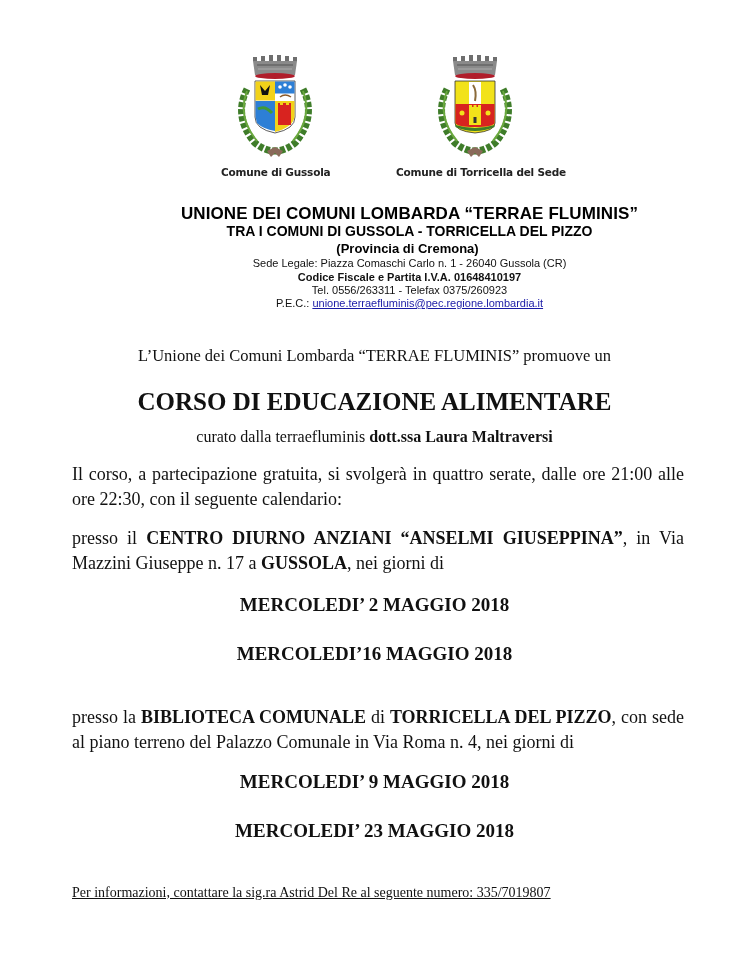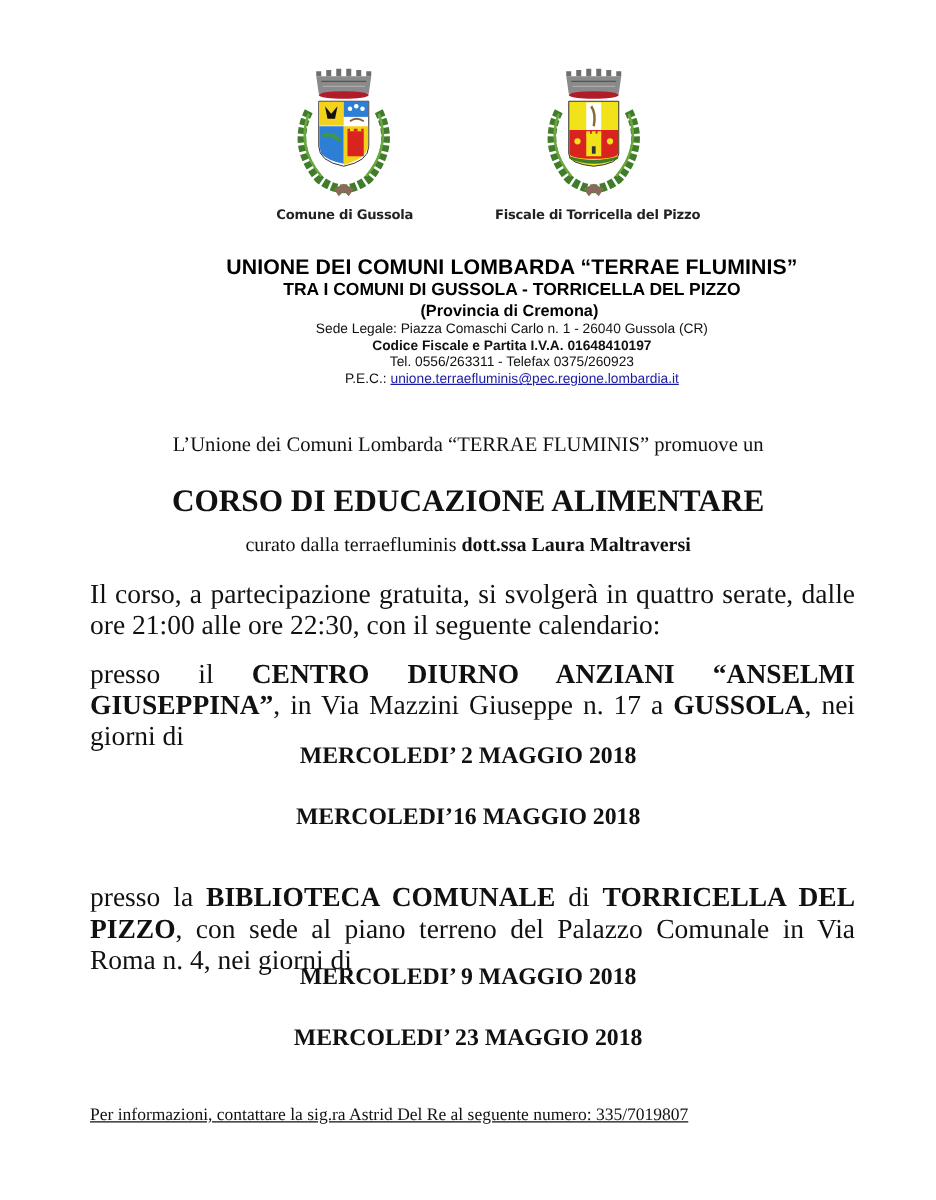--- a/index.html
+++ b/index.html
@@ -20,21 +20,21 @@
   .hdr-tel { top: 284px; }
   .hdr-pec { top: 297px; }
   .hdr-pec a { color: #1a1aa6; text-decoration: underline; }
 
   .serif { font-family: "Liberation Serif", serif; }
   .blk { position: absolute; }
   .center { left: 0; width: 749px; text-align: center; }
   .intro { top: 346px; font-size: 16.5px; }
   .course-title { top: 388px; font-size: 25px; font-weight: bold; }
   .curated { top: 428px; font-size: 16px; }
-  .para { left: 72px; width: 612px; font-size: 22px; line-height: 25px; text-align: justify; }
+  .para { left: 72px; width: 612px; font-size: 18px; line-height: 25px; text-align: justify; }
   .p1 { top: 462px; }
   .p2 { top: 526px; }
   .p3 { top: 705px; }
   .date { font-size: 19px; font-weight: bold; }
   .d1 { top: 594px; }
   .d2 { top: 643px; }
   .d3 { top: 771px; }
   .d4 { top: 820px; }
   .contact { left: 72px; top: 885px; font-size: 14px; white-space: nowrap; text-decoration: underline; }
   b { font-weight: bold; }
@@ -94,21 +94,21 @@
       <path d="M30.5 57 L69.5 57 L69.5 76 Q68 80 50 80 Q32 80 30.5 76 Z" fill="#d8231f"></path>
       <rect x="44" y="60" width="12" height="18" fill="#f2e21a"></rect>
       <path d="M44 58 h3 v3 h-3z M48.5 58 h3 v3 h-3z M53 58 h3 v3 h-3z" fill="#f2e21a"></path>
       <rect x="48.5" y="70" width="3" height="6" fill="#333"></rect>
       <circle cx="37" cy="66" r="2.5" fill="#f2e21a"></circle>
       <circle cx="63" cy="66" r="2.5" fill="#f2e21a"></circle>
       <path d="M30.5 78 Q50 84 69.5 78 L69.5 80 Q50 88 30.5 80 Z" fill="#3f7d2a"></path>
       <path d="M42 104 L50 100 L58 104 L54 110 L50 106 L46 110 Z" fill="#8a6a5a"></path>
     </svg>
   </div>
-  <div class="crest-caption" style="left:396px; top:166px;">Fiscale di Torricella del Pizzo</div>
+  <div class="crest-caption" style="left:396px; top:166px;">Comune di Torricella del Sede</div>
 
   <div class="hdr hdr-title">UNIONE DEI COMUNI LOMBARDA “TERRAE FLUMINIS”</div>
   <div class="hdr hdr-sub">TRA I COMUNI DI GUSSOLA - TORRICELLA DEL PIZZO</div>
   <div class="hdr hdr-prov">(Provincia di Cremona)</div>
   <div class="hdr hdr-line hdr-sede">Sede Legale: Piazza Comaschi Carlo n. 1 - 26040 Gussola (CR)</div>
   <div class="hdr hdr-line hdr-cf">Codice Fiscale e Partita I.V.A. 01648410197</div>
   <div class="hdr hdr-line hdr-tel">Tel. 0556/263311 - Telefax 0375/260923</div>
   <div class="hdr hdr-line hdr-pec"><span>P.E.C.: </span><a>unione.terraefluminis@pec.regione.lombardia.it</a></div>
 
   <div class="blk center serif intro">L’Unione dei Comuni Lombarda “TERRAE FLUMINIS” promuove un</div>

